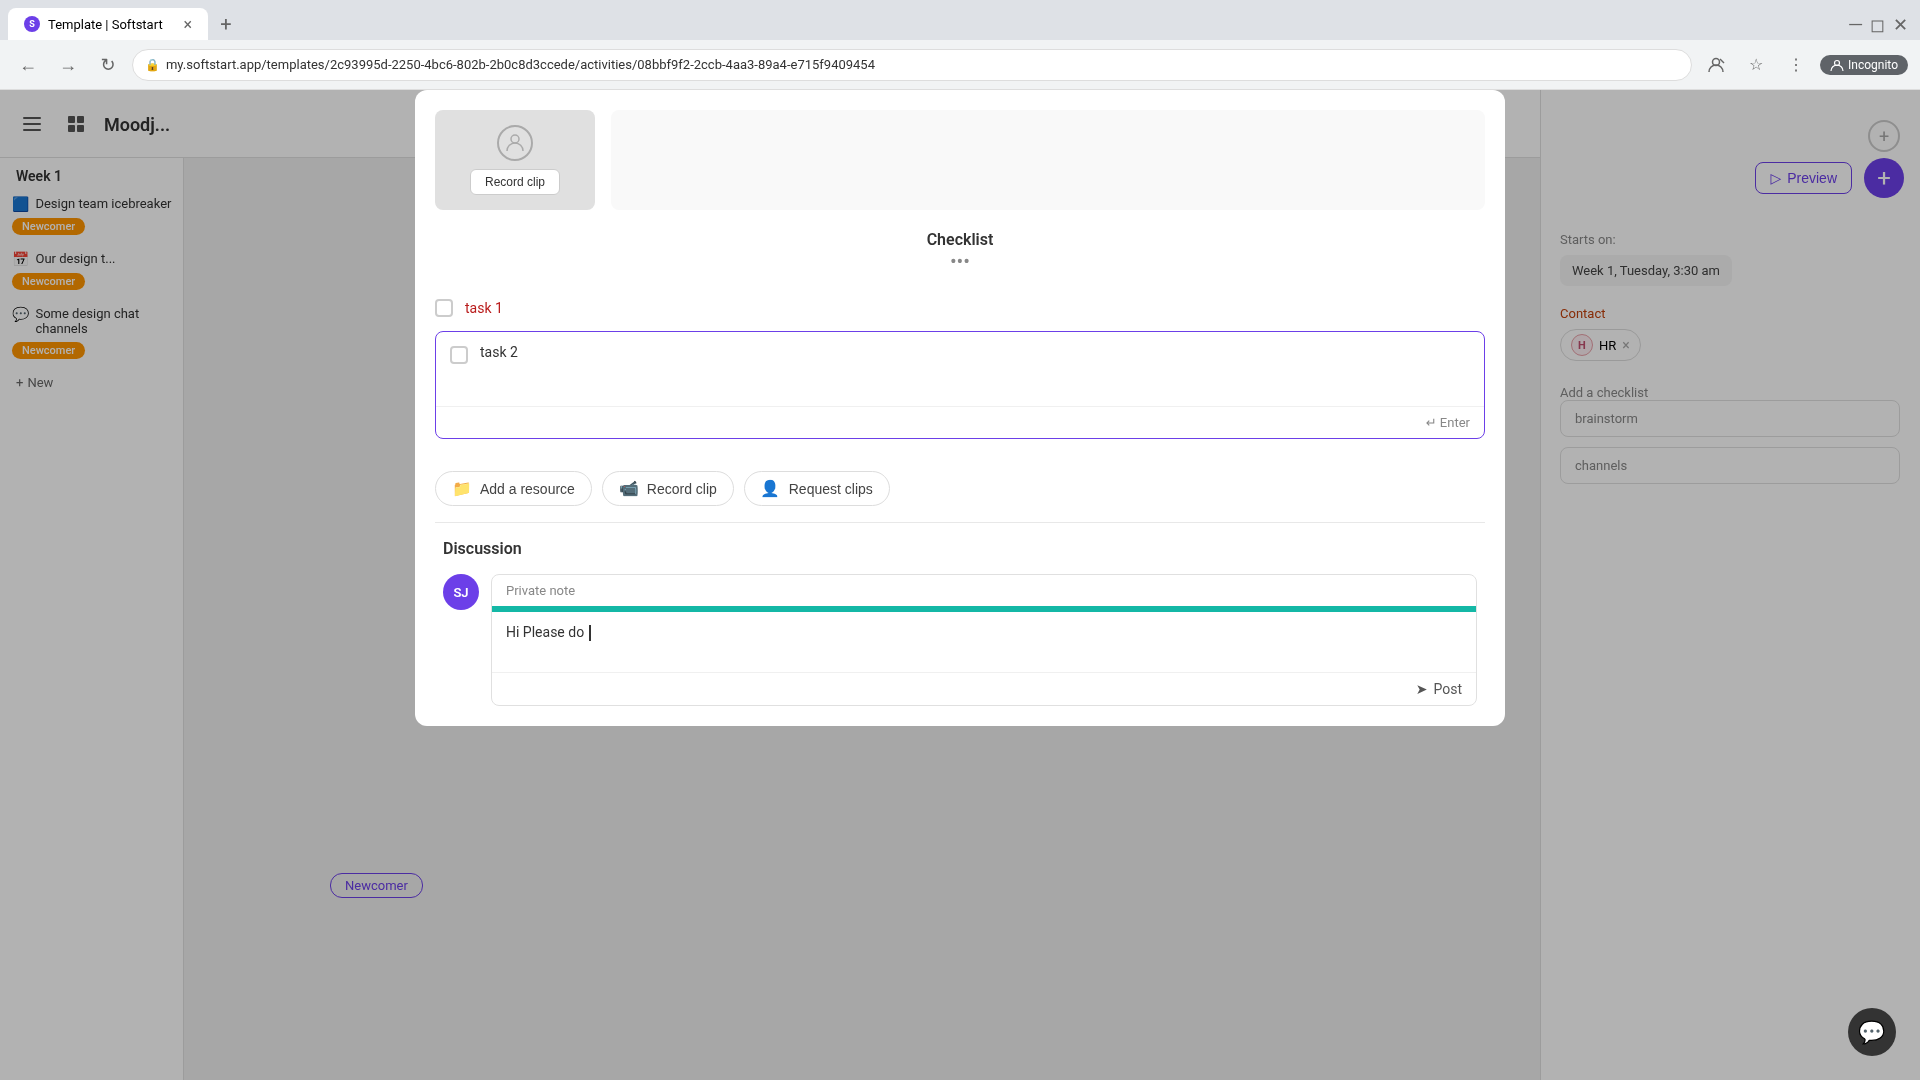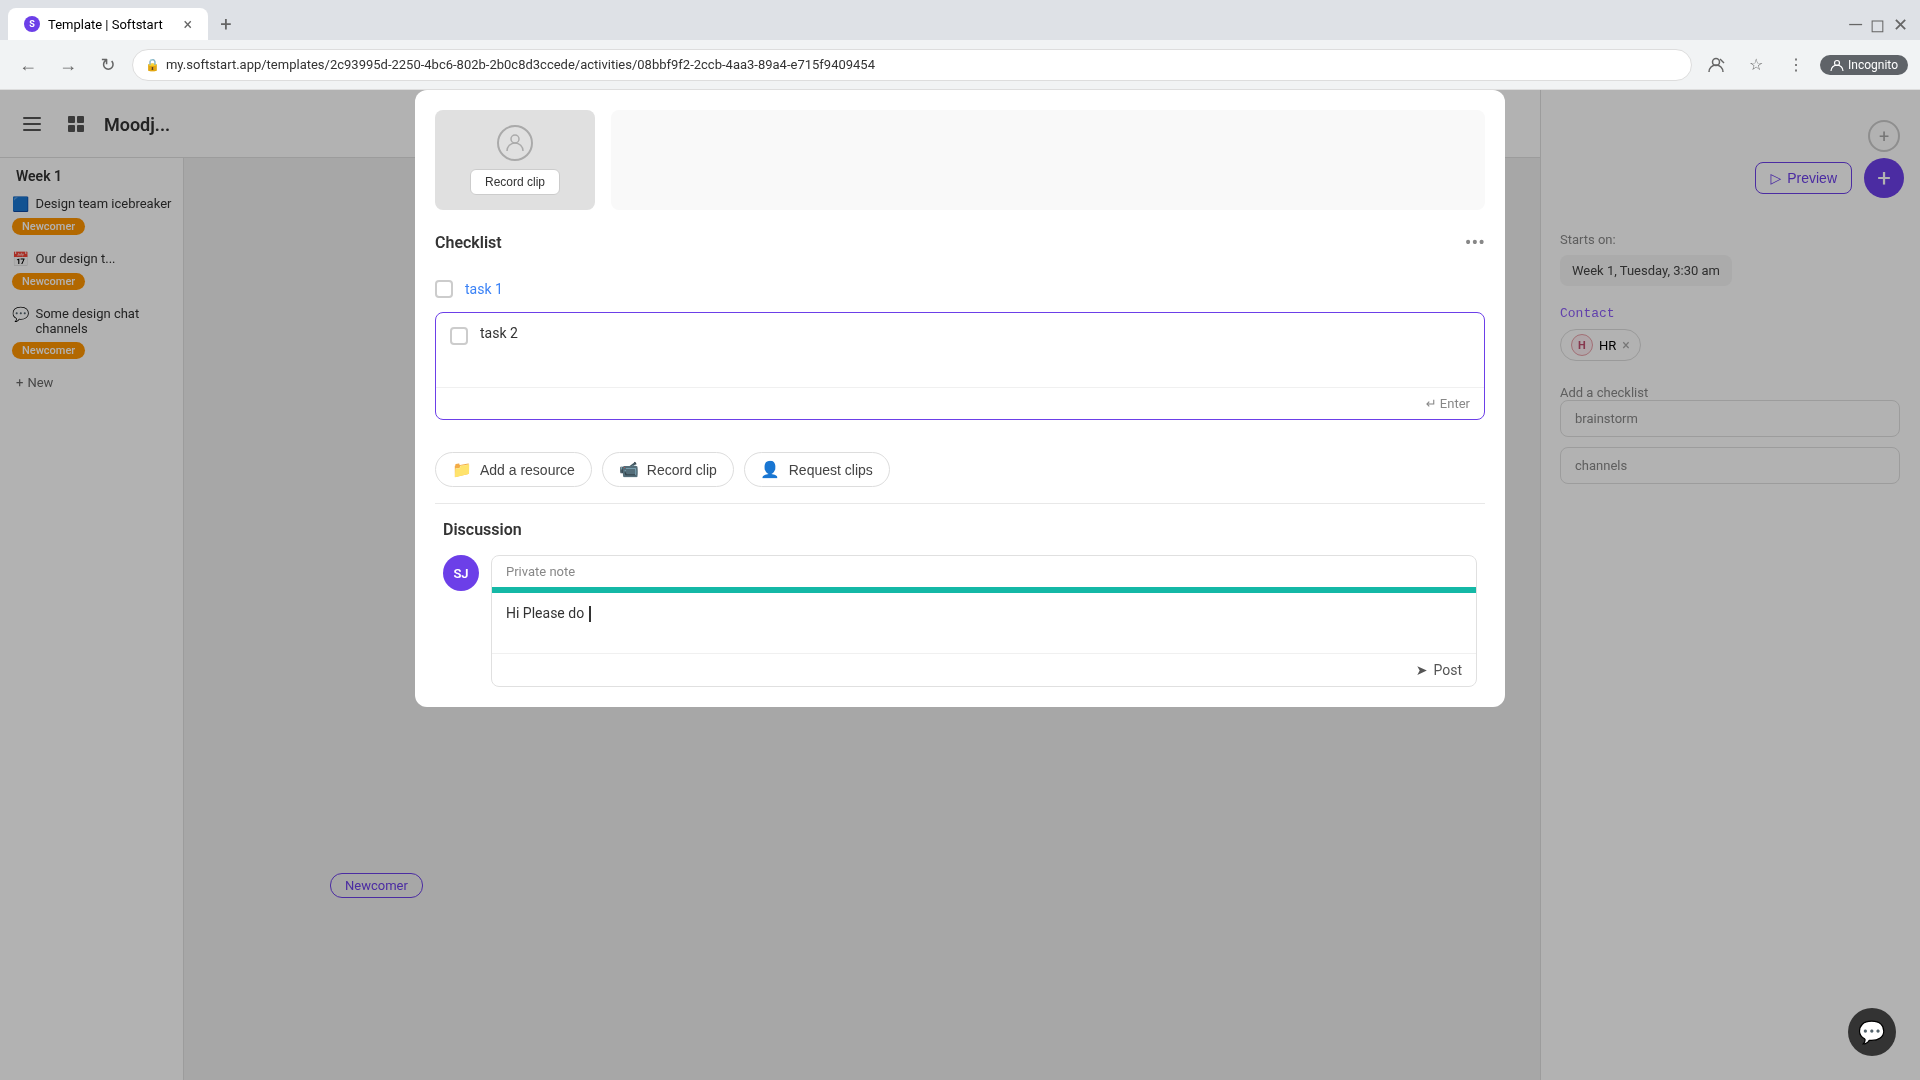--- a/index.html
+++ b/index.html
@@ -347,23 +347,22 @@
       background: #f5f5f5;
       border-radius: 8px;
       padding: 8px 12px;
       font-size: 13px;
       color: #444;
       display: inline-block;
       margin-bottom: 20px;
     }
     .contact-label {
       font-size: 13px;
-      color: #8b5cf6;
+      color: #c2410c;
       margin-bottom: 8px;
-      font-family: Liberation Mono, monospace;
     }
     .contact-chip {
       display: inline-flex;
       align-items: center;
       gap: 6px;
       border: 1.5px solid #ddd;
       border-radius: 20px;
       padding: 4px 10px;
       font-size: 13px;
     }
@@ -470,22 +469,23 @@
       height: 100px;
     }
 
     
     .checklist-section {
       padding: 20px;
     }
     .checklist-header {
       display: flex;
       align-items: center;
-      justify-content: space-between;
+      justify-content: flex-start;
       margin-bottom: 16px;
+      flex-direction: column;
     }
     .checklist-title {
       font-size: 16px;
       font-weight: 600;
       color: #333;
     }
     .checklist-dots {
       font-size: 20px;
       color: #888;
       cursor: pointer;
@@ -498,21 +498,21 @@
     }
     .checkbox {
       width: 18px;
       height: 18px;
       border: 2px solid #ccc;
       border-radius: 4px;
       flex-shrink: 0;
     }
     .checklist-item-text {
       font-size: 14px;
-      color: #3b82f6;
+      color: #b91c1c;
     }
     .task-input-area {
       border: 1.5px solid #6c3fe8;
       border-radius: 8px;
       margin-top: 4px;
     }
     .task-input-content {
       padding: 12px 14px;
       font-size: 14px;
       color: #333;

